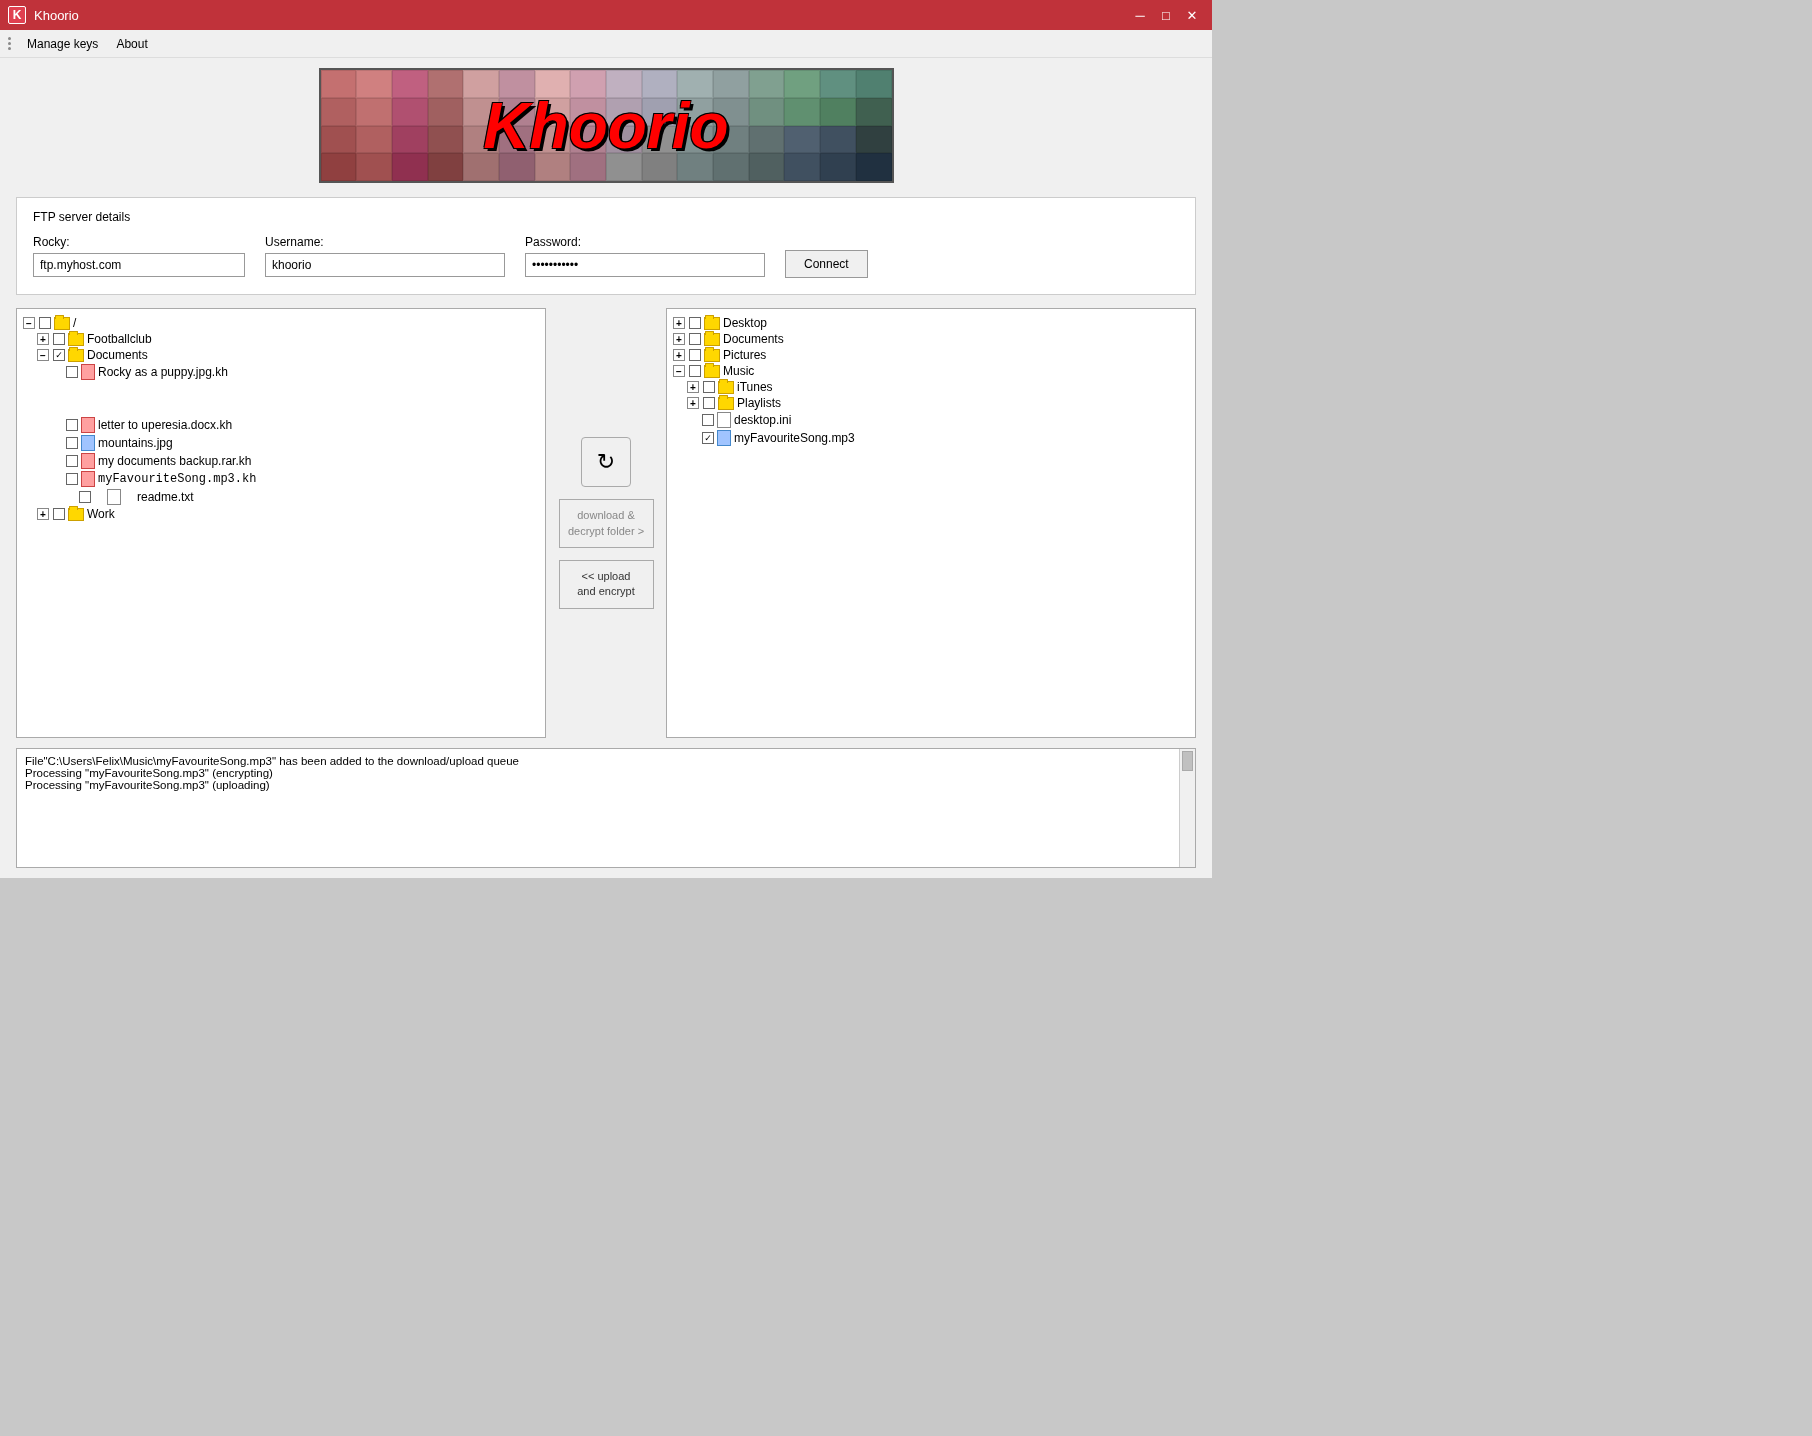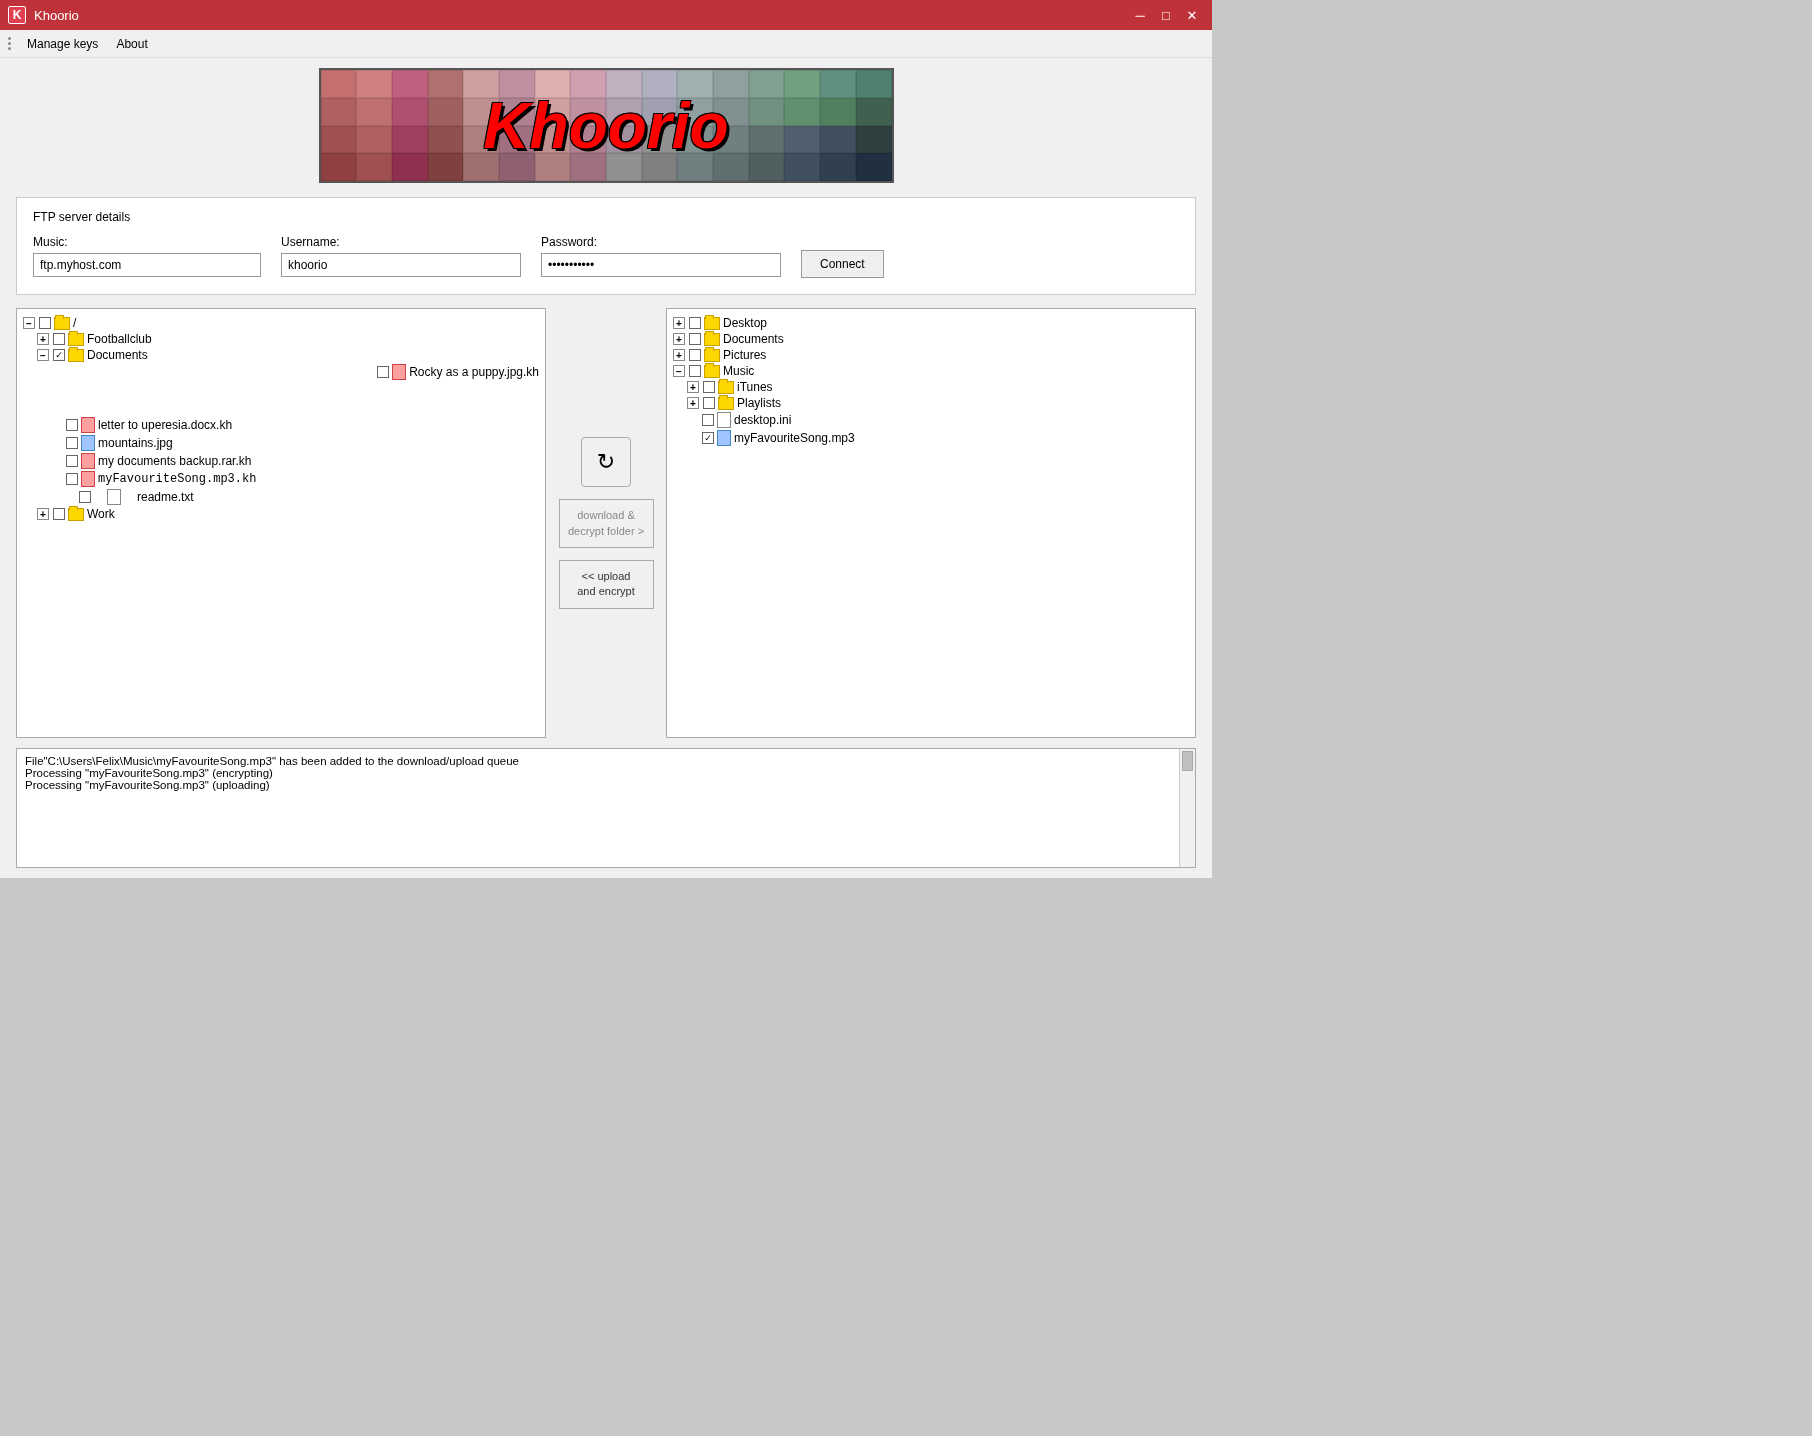--- a/index.html
+++ b/index.html
@@ -138,21 +138,21 @@
     }
     .ftp-field label {
       font-size: 12px;
     }
     .ftp-field input {
       border: 1px solid #999;
       padding: 4px 6px;
       font-size: 12px;
       outline: none;
     }
-    .ftp-field.host input { width: 228px; }
+    .ftp-field.host input { width: 212px; }
     .ftp-field.username input { width: 240px; }
     .ftp-field.password input { width: 240px; }
     .connect-btn {
       margin-top: 16px;
       padding: 6px 18px;
       background: #f0f0f0;
       border: 1px solid #999;
       font-size: 12px;
       cursor: pointer;
     }
@@ -383,21 +383,21 @@
           <div class="logo-cell" style="background: rgb(32, 48, 64);"></div>
         </div>
       <span class="logo-text">Khoorio</span>
     </div>
   </div>
 
   <div class="ftp-section">
     <div class="ftp-title">FTP server details</div>
     <div class="ftp-fields">
       <div class="ftp-field host">
-        <label>Music:</label>
+        <label>Rocky:</label>
         <input type="text" value="ftp.myhost.com" style="">
       </div>
       <div class="ftp-field username">
         <label>Username:</label>
         <input type="text" value="khoorio" style="">
       </div>
       <div class="ftp-field password">
         <label>Password:</label>
         <input type="password" value="***********" style="">
       </div>
@@ -419,21 +419,21 @@
           <div class="tree-checkbox"></div>
           <div class="folder-icon"></div>
           <span>Footballclub</span>
         </div>
         <div class="tree-item" style="padding-left: 14px;">
           <div class="tree-toggle">−</div>
           <div class="tree-checkbox">✓</div>
           <div class="folder-icon"></div>
           <span>Documents</span>
         </div>
-        <div class="tree-item" style="padding-left: 28px; justify-content: flex-end;">
+        <div class="tree-item" style="padding-left: 28px;">
           <div class="tree-spacer"></div>
           <div class="tree-checkbox"></div>
           <div class="file-icon kh"></div>
           <span>Rocky as a puppy.jpg.kh</span>
         </div>
         <div class="tree-item" style="padding-left: 28px; margin-top: 35px;">
           <div class="tree-spacer"></div>
           <div class="tree-checkbox"></div>
           <div class="file-icon kh"></div>
           <span>letter to uperesia.docx.kh</span>

